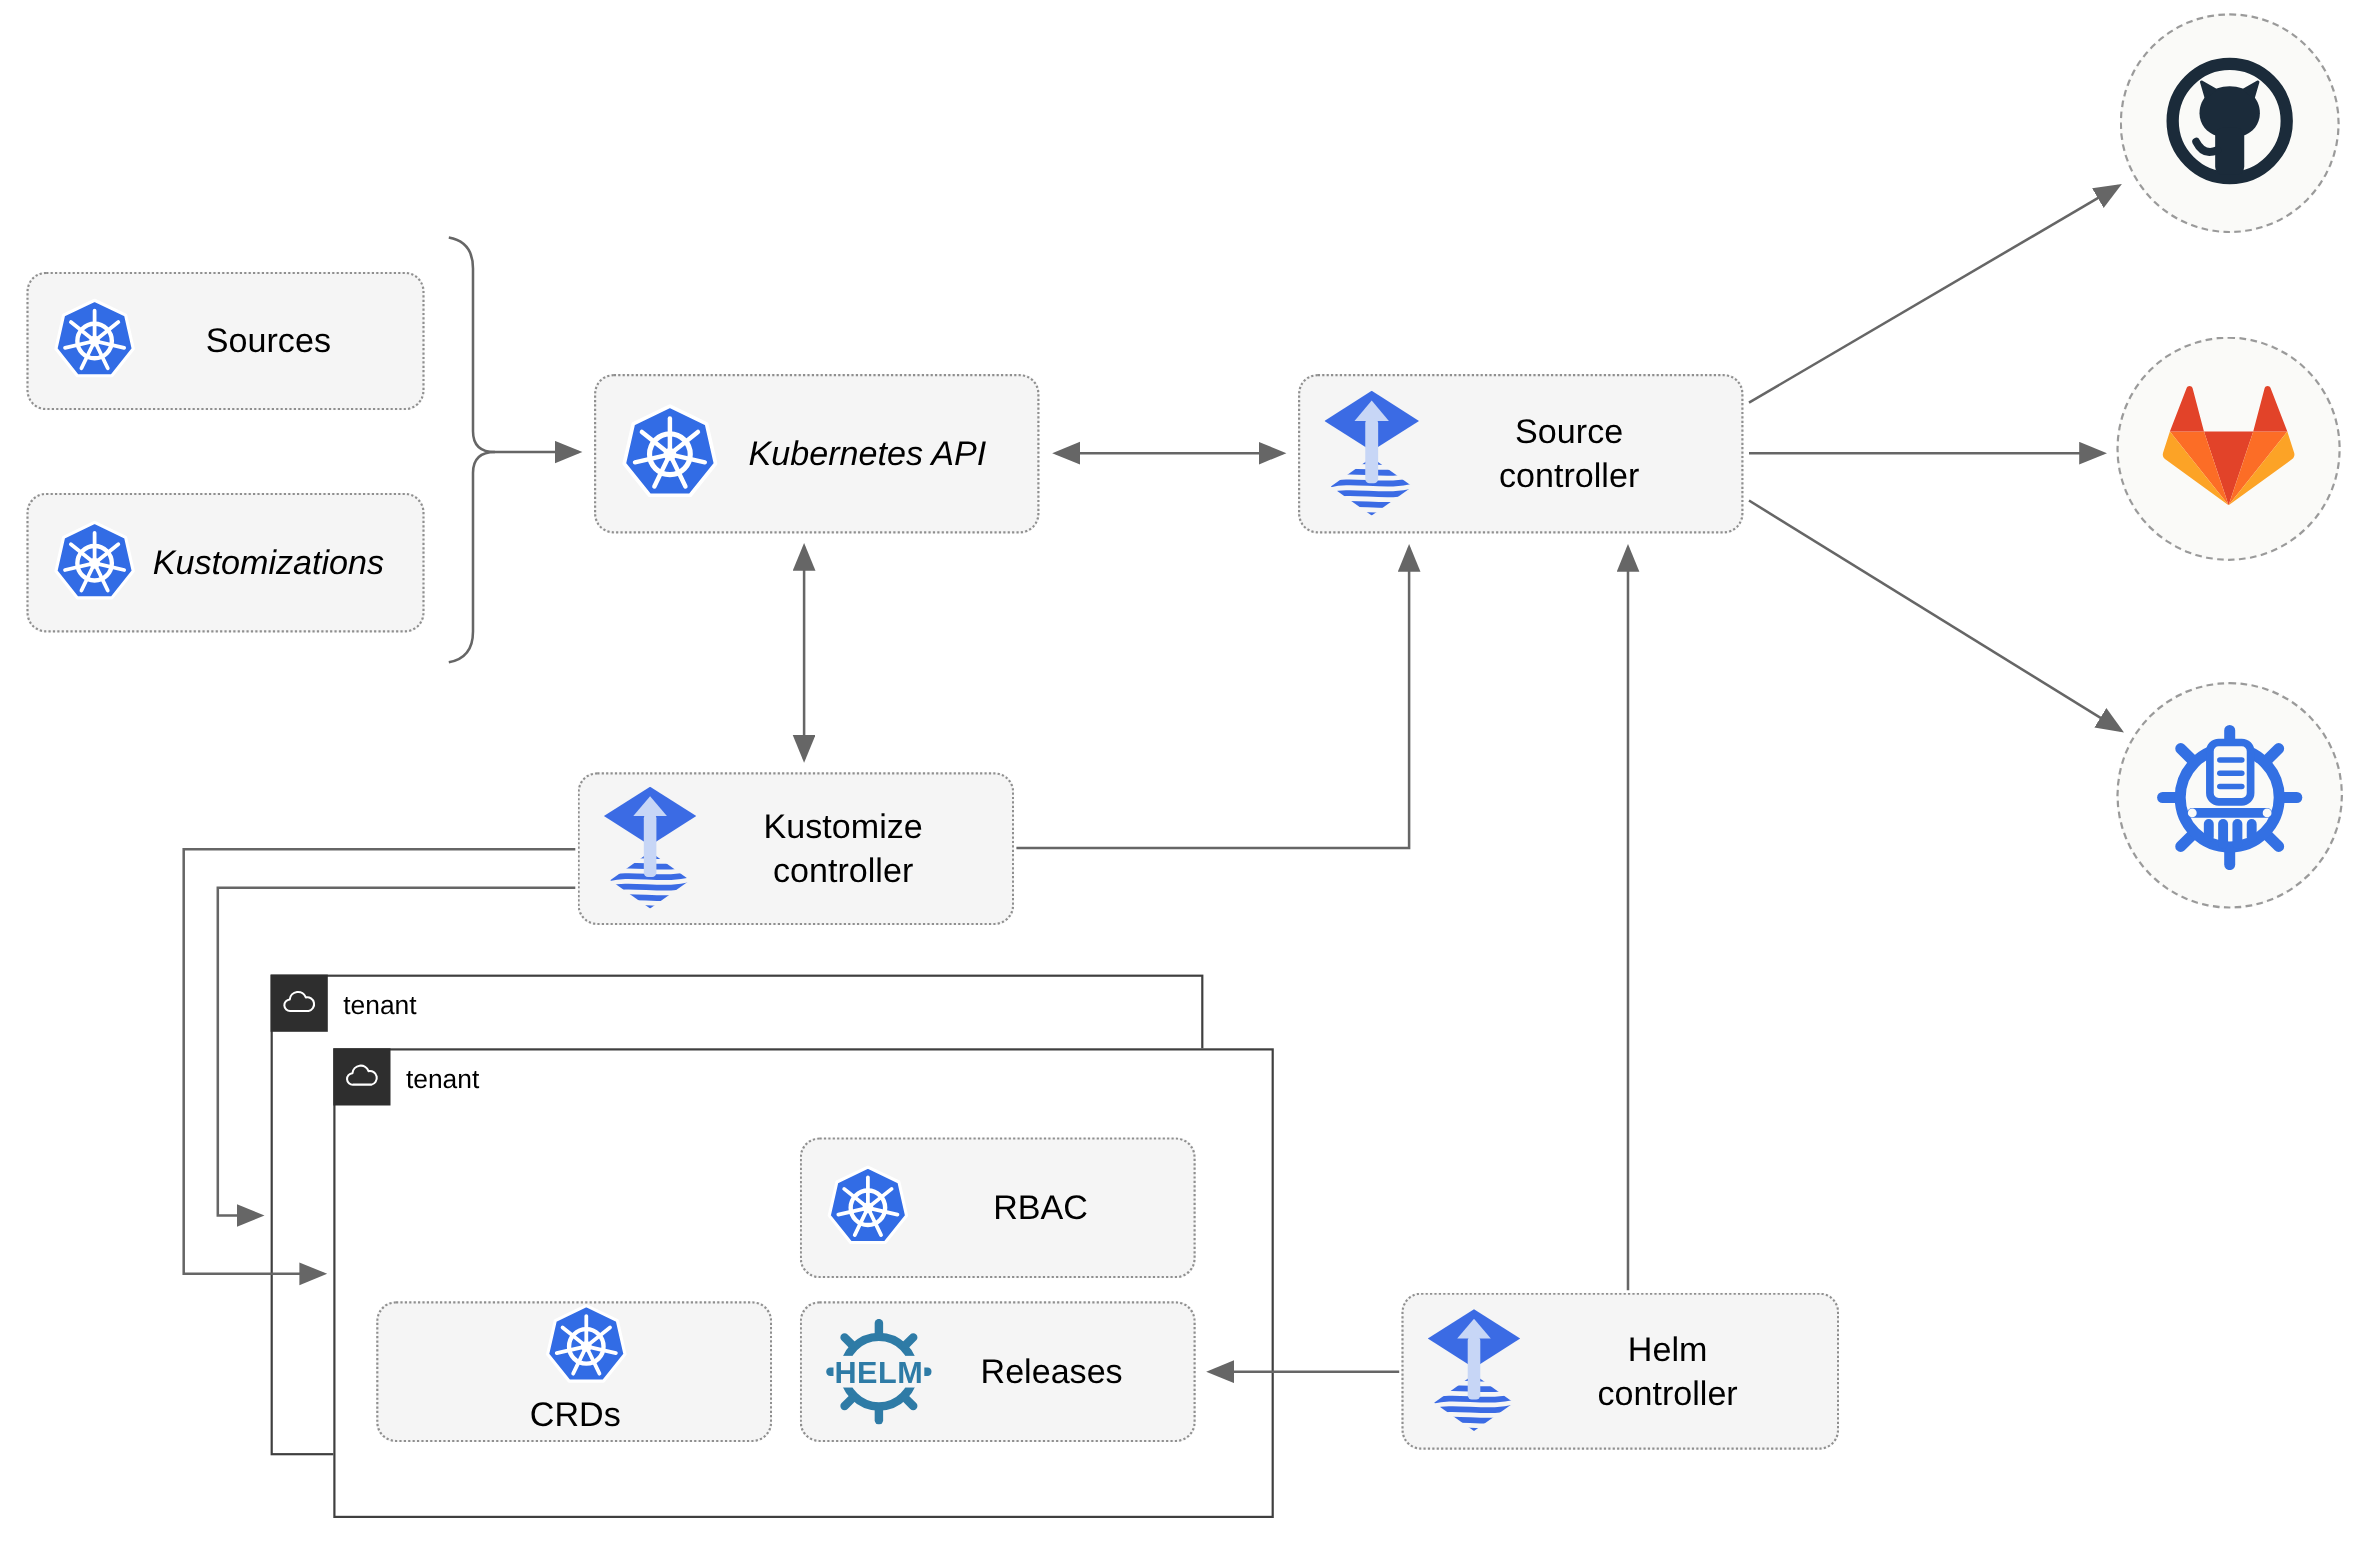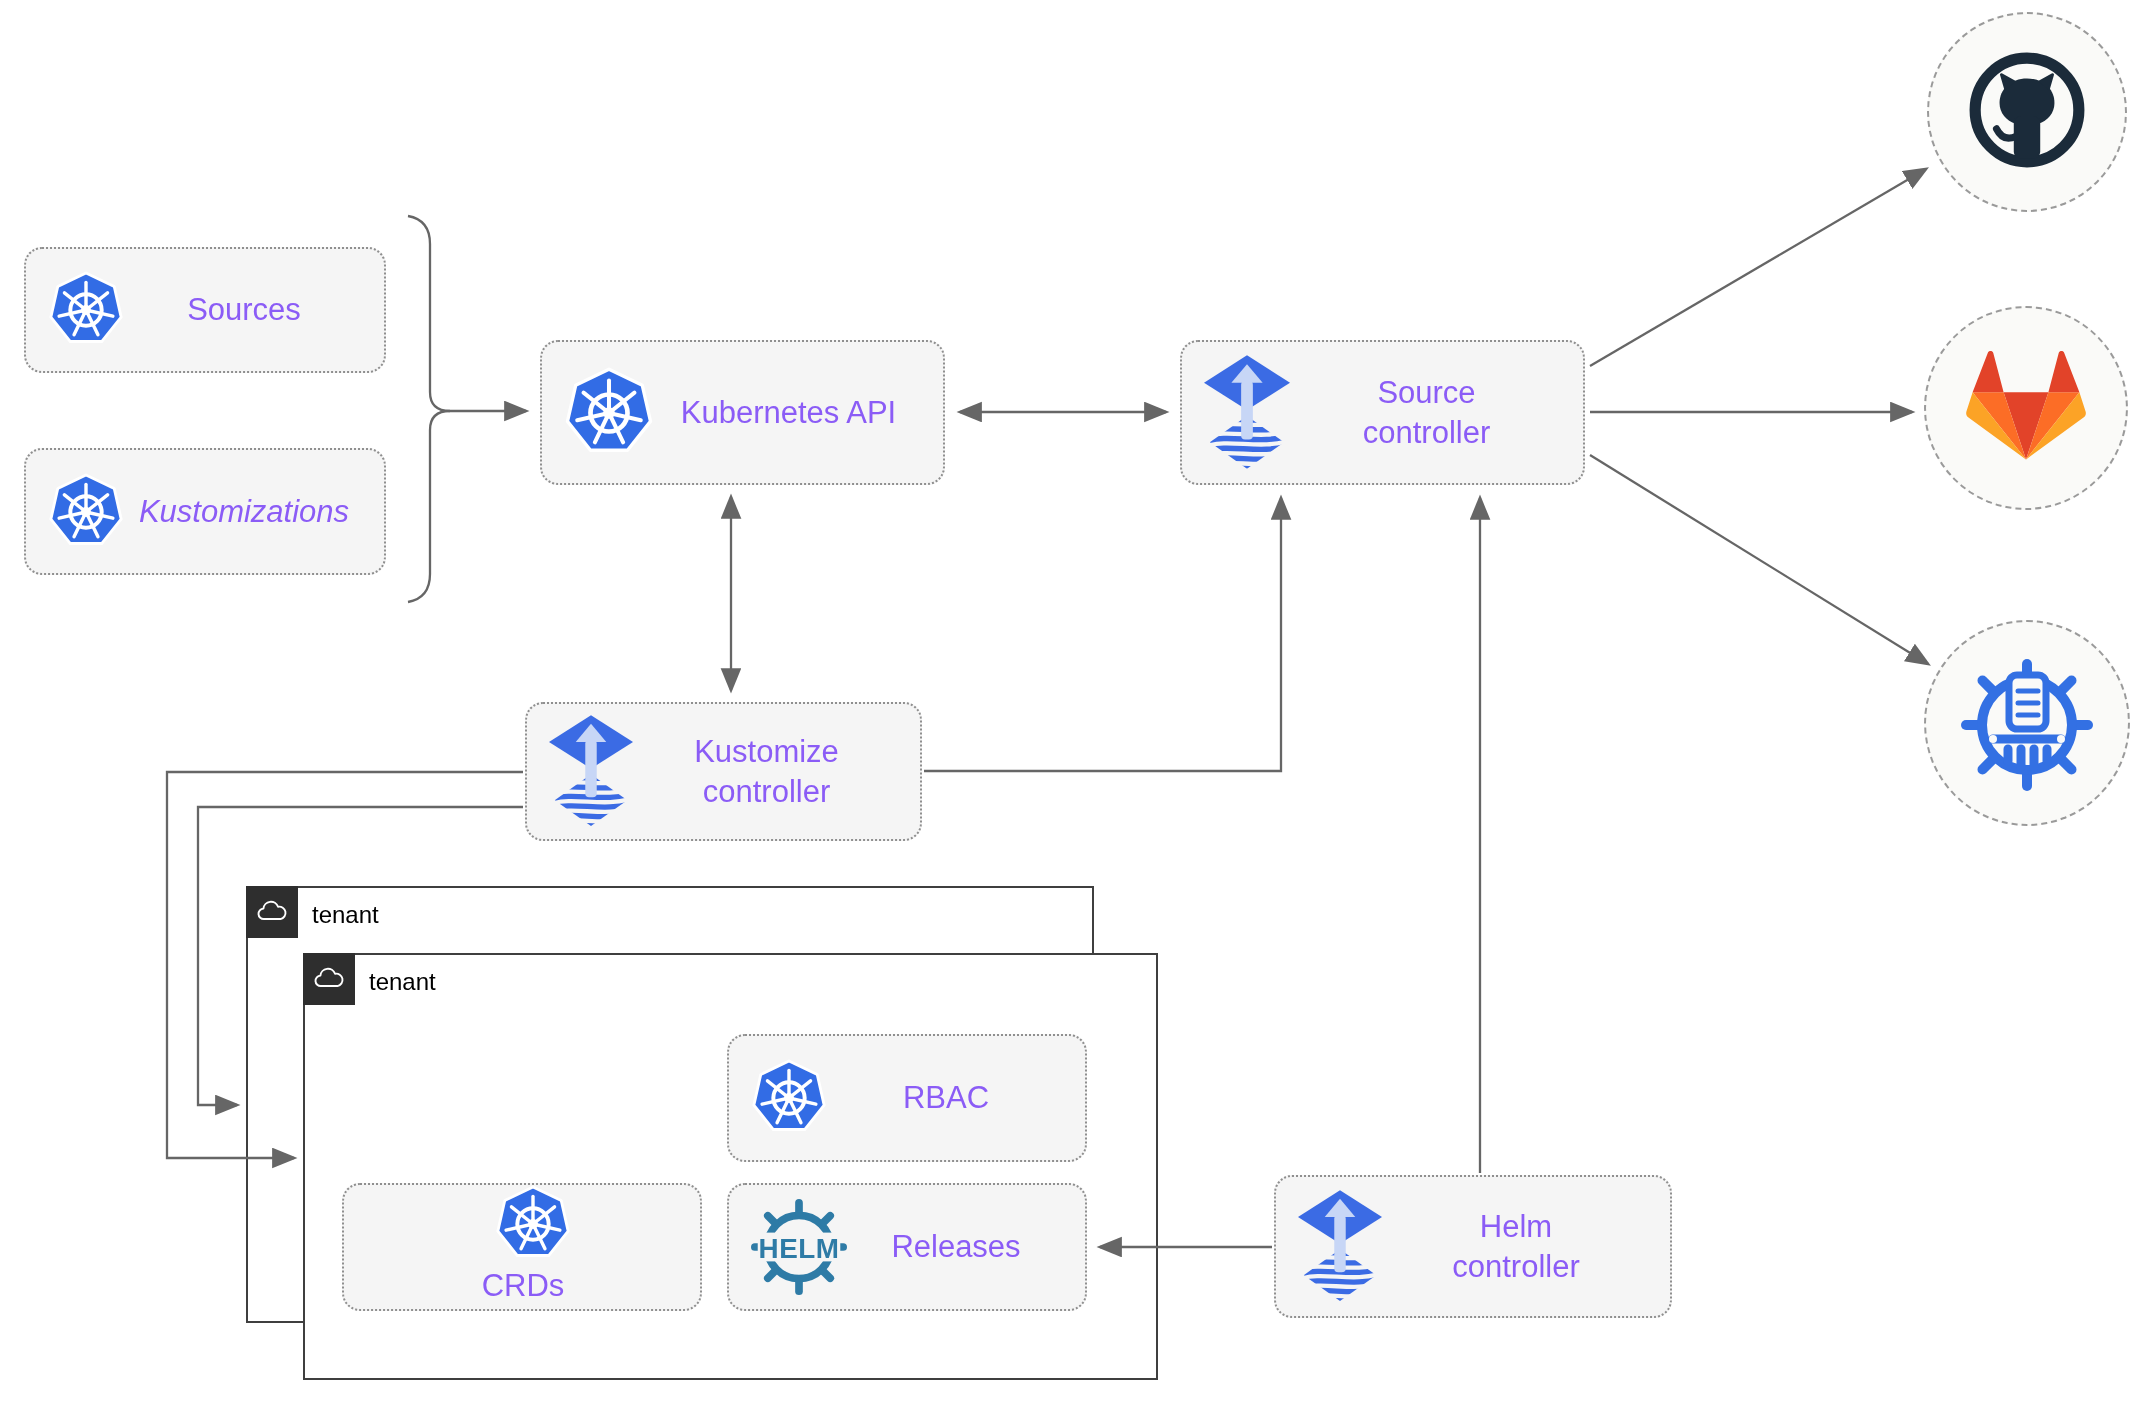--- a/index.html
+++ b/index.html
@@ -3,21 +3,21 @@
 <meta charset="utf-8">
 <style>
   html,body{margin:0;padding:0;background:#fff;}
   .canvas{position:relative;width:2144px;height:1407px;background:#ffffff;overflow:hidden;
           font-family:"Liberation Sans",sans-serif;color:#111;}
   
   .dbox{position:absolute;background:#f5f5f5;border:2.5px dotted #8f8f8f;border-radius:18px;
         box-sizing:border-box;display:flex;align-items:center;padding-left:22px;z-index:3;}
   .dbox .ic{flex:0 0 auto;display:flex;align-items:center;justify-content:center;}
   .dbox .lblwrap{flex:1;display:flex;align-items:center;justify-content:center;padding-right:20px;}
-  .dbox .lbl{font-size:31px;line-height:1.28;color:#8b5cf6;text-align:center;}
+  .dbox .lbl{font-size:31px;line-height:1.28;color:#000000;text-align:center;}
   .wrapnarrow .lbl{max-width:190px;}
   
   .tenant{position:absolute;background:#ffffff;border:2.5px solid #3f3f3f;box-sizing:border-box;}
   .tenant .chip{position:absolute;left:-2.5px;top:-2.5px;width:52px;height:52px;background:#2e2e2e;
                 display:flex;align-items:center;justify-content:center;}
   .tenant .tlabel{position:absolute;left:64px;top:13px;font-size:24px;color:#000000;}
   .t-back{z-index:1;}
   .t-front{z-index:2;}
   
   .endpoint{position:absolute;border-radius:50%;background:#fafaf8;border:2.5px dashed #9a9a9a;
@@ -104,21 +104,21 @@
     <span class="ic">
       <svg width="76" height="78">
           <use href="#sym-k8s"></use>
         </svg>
       </span>
     <span class="lblwrap">
         <span class="lbl">Kustomizations</span>
       </span>
   </div>
 
-  <div class="dbox" style="left:540px;top:340px;width:405px;height:145px;">
+  <div class="dbox" style="left:540px;top:340px;width:405px;height:145px;font-style:italic;">
     <span class="ic">
       <svg width="90" height="92">
           <use href="#sym-k8s"></use>
         </svg>
       </span>
     <span class="lblwrap">
         <span class="lbl">Kubernetes API</span>
       </span>
   </div>
 

